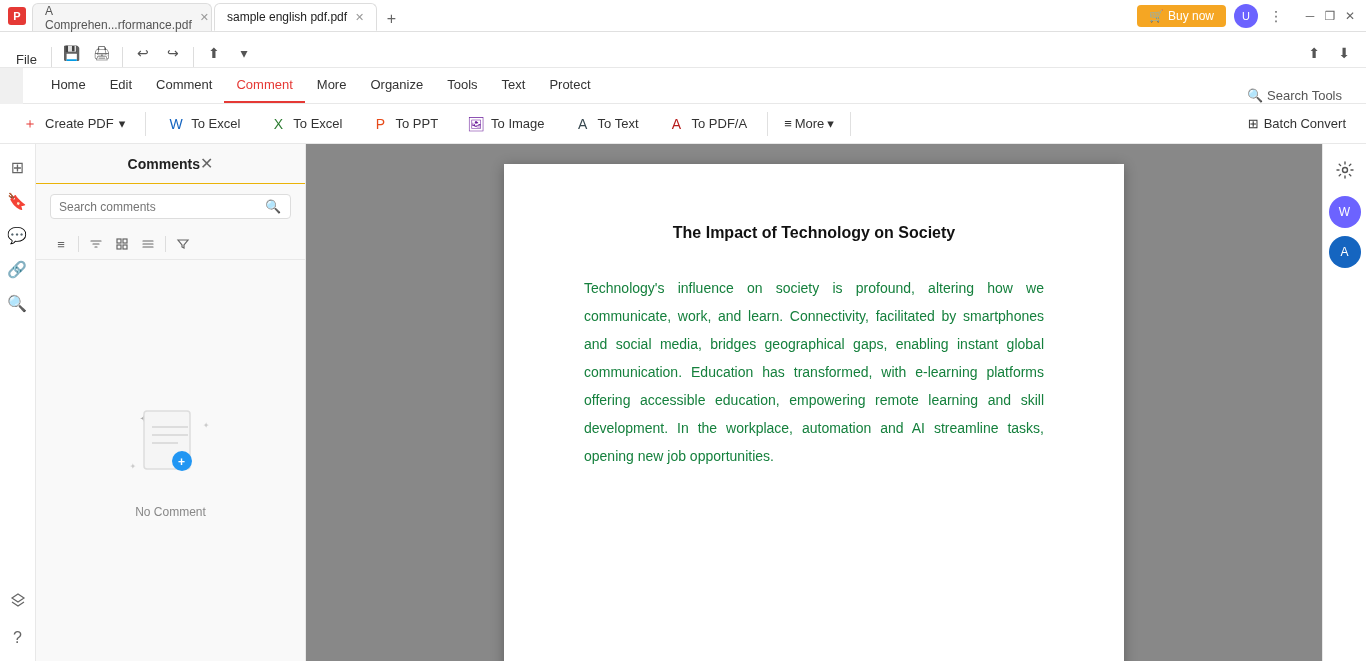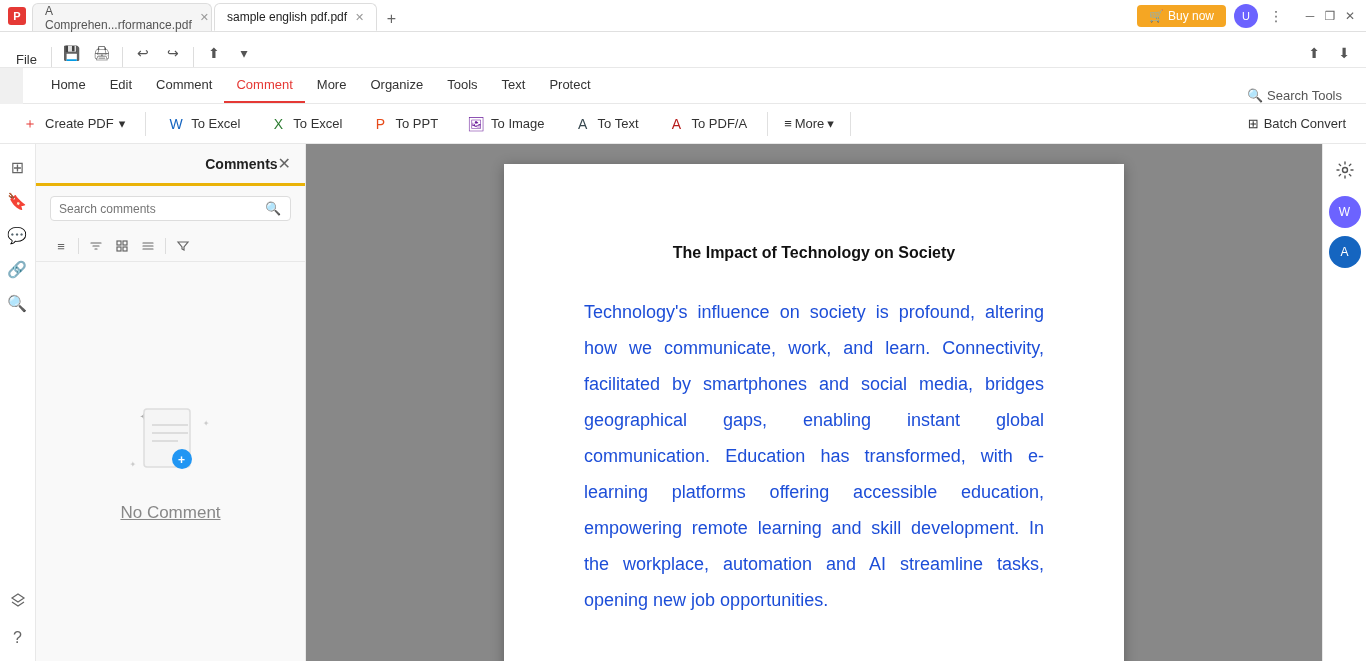--- a/index.html
+++ b/index.html
@@ -91,52 +91,52 @@
     }
     .side-icon.active { color: #e53935; }
     .side-icon-bottom { margin-top: auto; }
 
     
     .comments-panel {
       width: 270px; background: #f9f9f9; border-right: 1px solid #e8e8e8;
       display: flex; flex-direction: column; flex-shrink: 0;
     }
     .comments-header {
-      display: flex; align-items: center; justify-content: flex-end;
-      padding: 10px 14px; border-bottom: 3px solid #eab308;
+      display: flex; align-items: center; justify-content: center;
+      padding: 10px 14px; border-bottom: 1px solid #eab308;
     }
     .comments-title { font-size: 14px; font-weight: 600; color: #222; }
     .comments-close { cursor: pointer; color: #666; font-size: 16px; }
     .comments-search {
       display: flex; align-items: center; margin: 10px 14px;
       border: 1px solid #ddd; border-radius: 4px; background: #fff; padding: 4px 8px;
     }
     .comments-search input {
       border: none; outline: none; font-size: 12px; color: #333; flex: 1; background: transparent;
     }
     .comments-toolbar {
       display: flex; align-items: center; padding: 4px 14px; gap: 4px; border-bottom: 1px solid #e8e8e8;
     }
     .ct-icon { width: 22px; height: 22px; display: flex; align-items: center; justify-content: center; color: #666; cursor: pointer; font-size: 13px; }
     .ct-sep { width: 1px; height: 16px; background: #ddd; margin: 0 2px; }
     .no-comment-area {
       flex: 1; display: flex; flex-direction: column; align-items: center; justify-content: center; gap: 12px;
     }
-    .no-comment-text { font-size: 17px; color: #888; text-decoration: underline; }
+    .no-comment-text { font-size: 12px; color: #888; }
 
     
     .pdf-viewer {
       flex: 1; background: #888; display: flex; justify-content: center; padding: 20px; overflow-y: auto;
     }
     .pdf-page {
       background: #fff; width: 620px; min-height: 580px; padding: 60px 80px;
       box-shadow: 0 2px 12px rgba(0,0,0,0.3);
     }
-    .pdf-title { text-align: center; font-weight: bold; font-size: 16px; color: #111; margin-bottom: 32px; margin-top: 20px; }
-    .pdf-para { font-size: 18px; line-height: 2; color: #1d4ed8; margin-bottom: 20px; text-align: justify; }
+    .pdf-title { text-align: center; font-weight: bold; font-size: 16px; color: #111; margin-bottom: 32px; }
+    .pdf-para { font-size: 14px; line-height: 2; color: #15803d; margin-bottom: 20px; text-align: justify; }
 
     
     .right-panel {
       width: 44px; background: #fff; border-left: 1px solid #e8e8e8;
       display: flex; flex-direction: column; align-items: center; padding: 8px 0; gap: 8px; flex-shrink: 0;
     }
     .rp-icon {
       width: 36px; height: 36px; display: flex; align-items: center; justify-content: center;
       cursor: pointer; border-radius: 4px; font-size: 15px; color: #555;
     }

